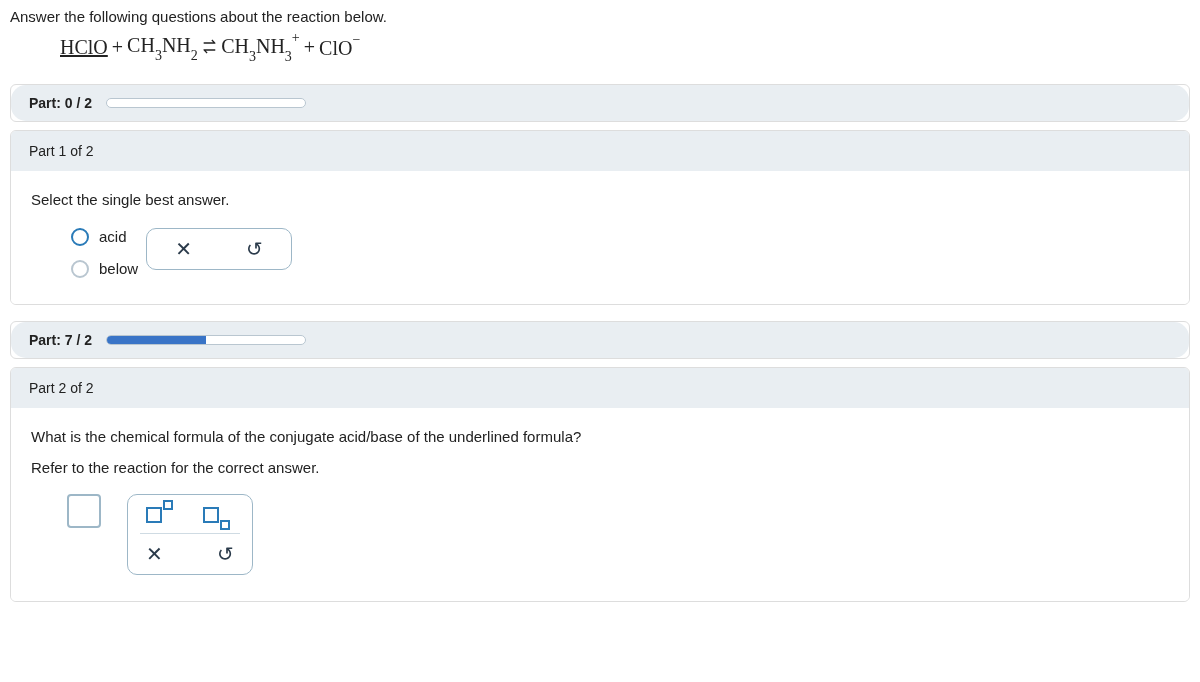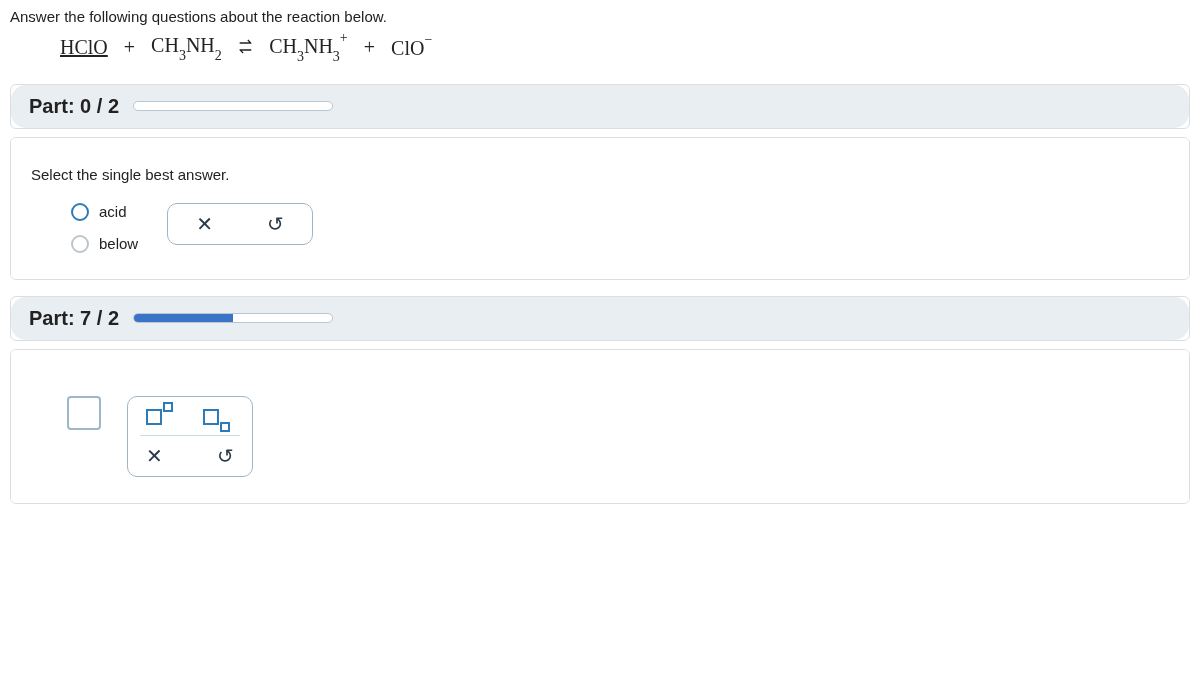--- a/index.html
+++ b/index.html
@@ -14,21 +14,21 @@
   .intro {
     font-size: 15px;
     margin-bottom: 8px;
   }
   .equation {
     font-family: "Times New Roman", serif;
     font-size: 20px;
     margin: 0 0 22px 50px;
     display: flex;
     align-items: center;
-    gap: 16px;
+    gap: 4px;
   }
   .underlined { text-decoration: underline; }
   .eq-sub { font-size: 0.7em; vertical-align: sub; position: relative; top: 3px; }
   .eq-sup { font-size: 0.7em; vertical-align: super; position: relative; top: -3px; }
   .arrows {
     display: inline-flex;
     flex-direction: column;
     line-height: 0.45;
     font-size: 16px;
     margin: 0 1px;
@@ -38,21 +38,21 @@
   .panel {
     border: 1px solid #ddd;
     border-radius: 6px;
     margin-bottom: 16px;
     overflow: hidden;
   }
   .panel.nomargin { margin-bottom: 8px; }
   .bar {
     background: #e9eef2;
     padding: 10px 18px;
-    font-size: 20px;
+    font-size: 14px;
     display: flex;
     align-items: center;
     gap: 14px;
     border-radius: 15px;
   }
   .bar strong { font-weight: bold; }
   .progress {
     width: 200px;
     height: 10px;
     border: 1px solid #b9c6d0;
@@ -63,28 +63,28 @@
   .progress .fill {
     height: 100%;
     background: #3974c7;
   }
   .part-header {
     background: #e9eef2;
     padding: 12px 18px;
     font-size: 14px;
   }
   .part-body {
-    padding: 28px 20px 26px 20px;
+    padding: 20px 20px 26px 20px;
     background: #fff;
   }
   .line { margin-bottom: 14px; font-size: 15px; }
   .opts {
     display: flex;
     align-items: flex-start;
-    gap: 29px;
+    gap: 8px;
     margin-left: 40px;
     margin-top: 20px;
   }
   .radios { display: flex; flex-direction: column; gap: 14px; }
   .radio-row { display: flex; align-items: center; gap: 10px; font-size: 15px; }
   .radio {
     width: 18px; height: 18px;
     border: 2px solid #2a7bb8;
     border-radius: 50%;
     display: inline-block;
@@ -198,20 +198,21 @@
 <div class="panel nomargin">
   <div class="bar">
     <span><strong>Part: 0 / 2</strong></span>
     <div class="progress">
       <div class="fill" style="width:0%"></div>
     </div>
   </div>
 </div>
 
 <div class="panel">
+  <div class="part-header">Part 1 of 2</div>
   <div class="part-body">
     <div class="line">Select the single best answer.</div>
     <div class="opts">
       <div class="radios">
         <label class="radio-row">
           <span class="radio"></span>
           <span>acid</span>
         </label>
         <label class="radio-row">
           <span class="radio light"></span>
@@ -229,21 +230,24 @@
 <div class="panel nomargin">
   <div class="bar">
     <span><strong>Part: 7 / 2</strong></span>
     <div class="progress">
       <div class="fill" style="width:50%"></div>
     </div>
   </div>
 </div>
 
 <div class="panel">
+  <div class="part-header">Part 2 of 2</div>
   <div class="part-body">
+    <div class="line">What is the chemical formula of the conjugate acid/base of the underlined formula?</div>
+    <div class="line">Refer to the reaction for the correct answer.</div>
     <div class="answerbox-row">
       <div class="answer-input"></div>
       <div class="palette">
         <div class="palette-row1">
           <span class="pbtn">
             <span class="sq"></span>
               <span class="sqsmall-sup"></span>
           </span>
           <span class="pbtn">
             <span class="sq"></span>

